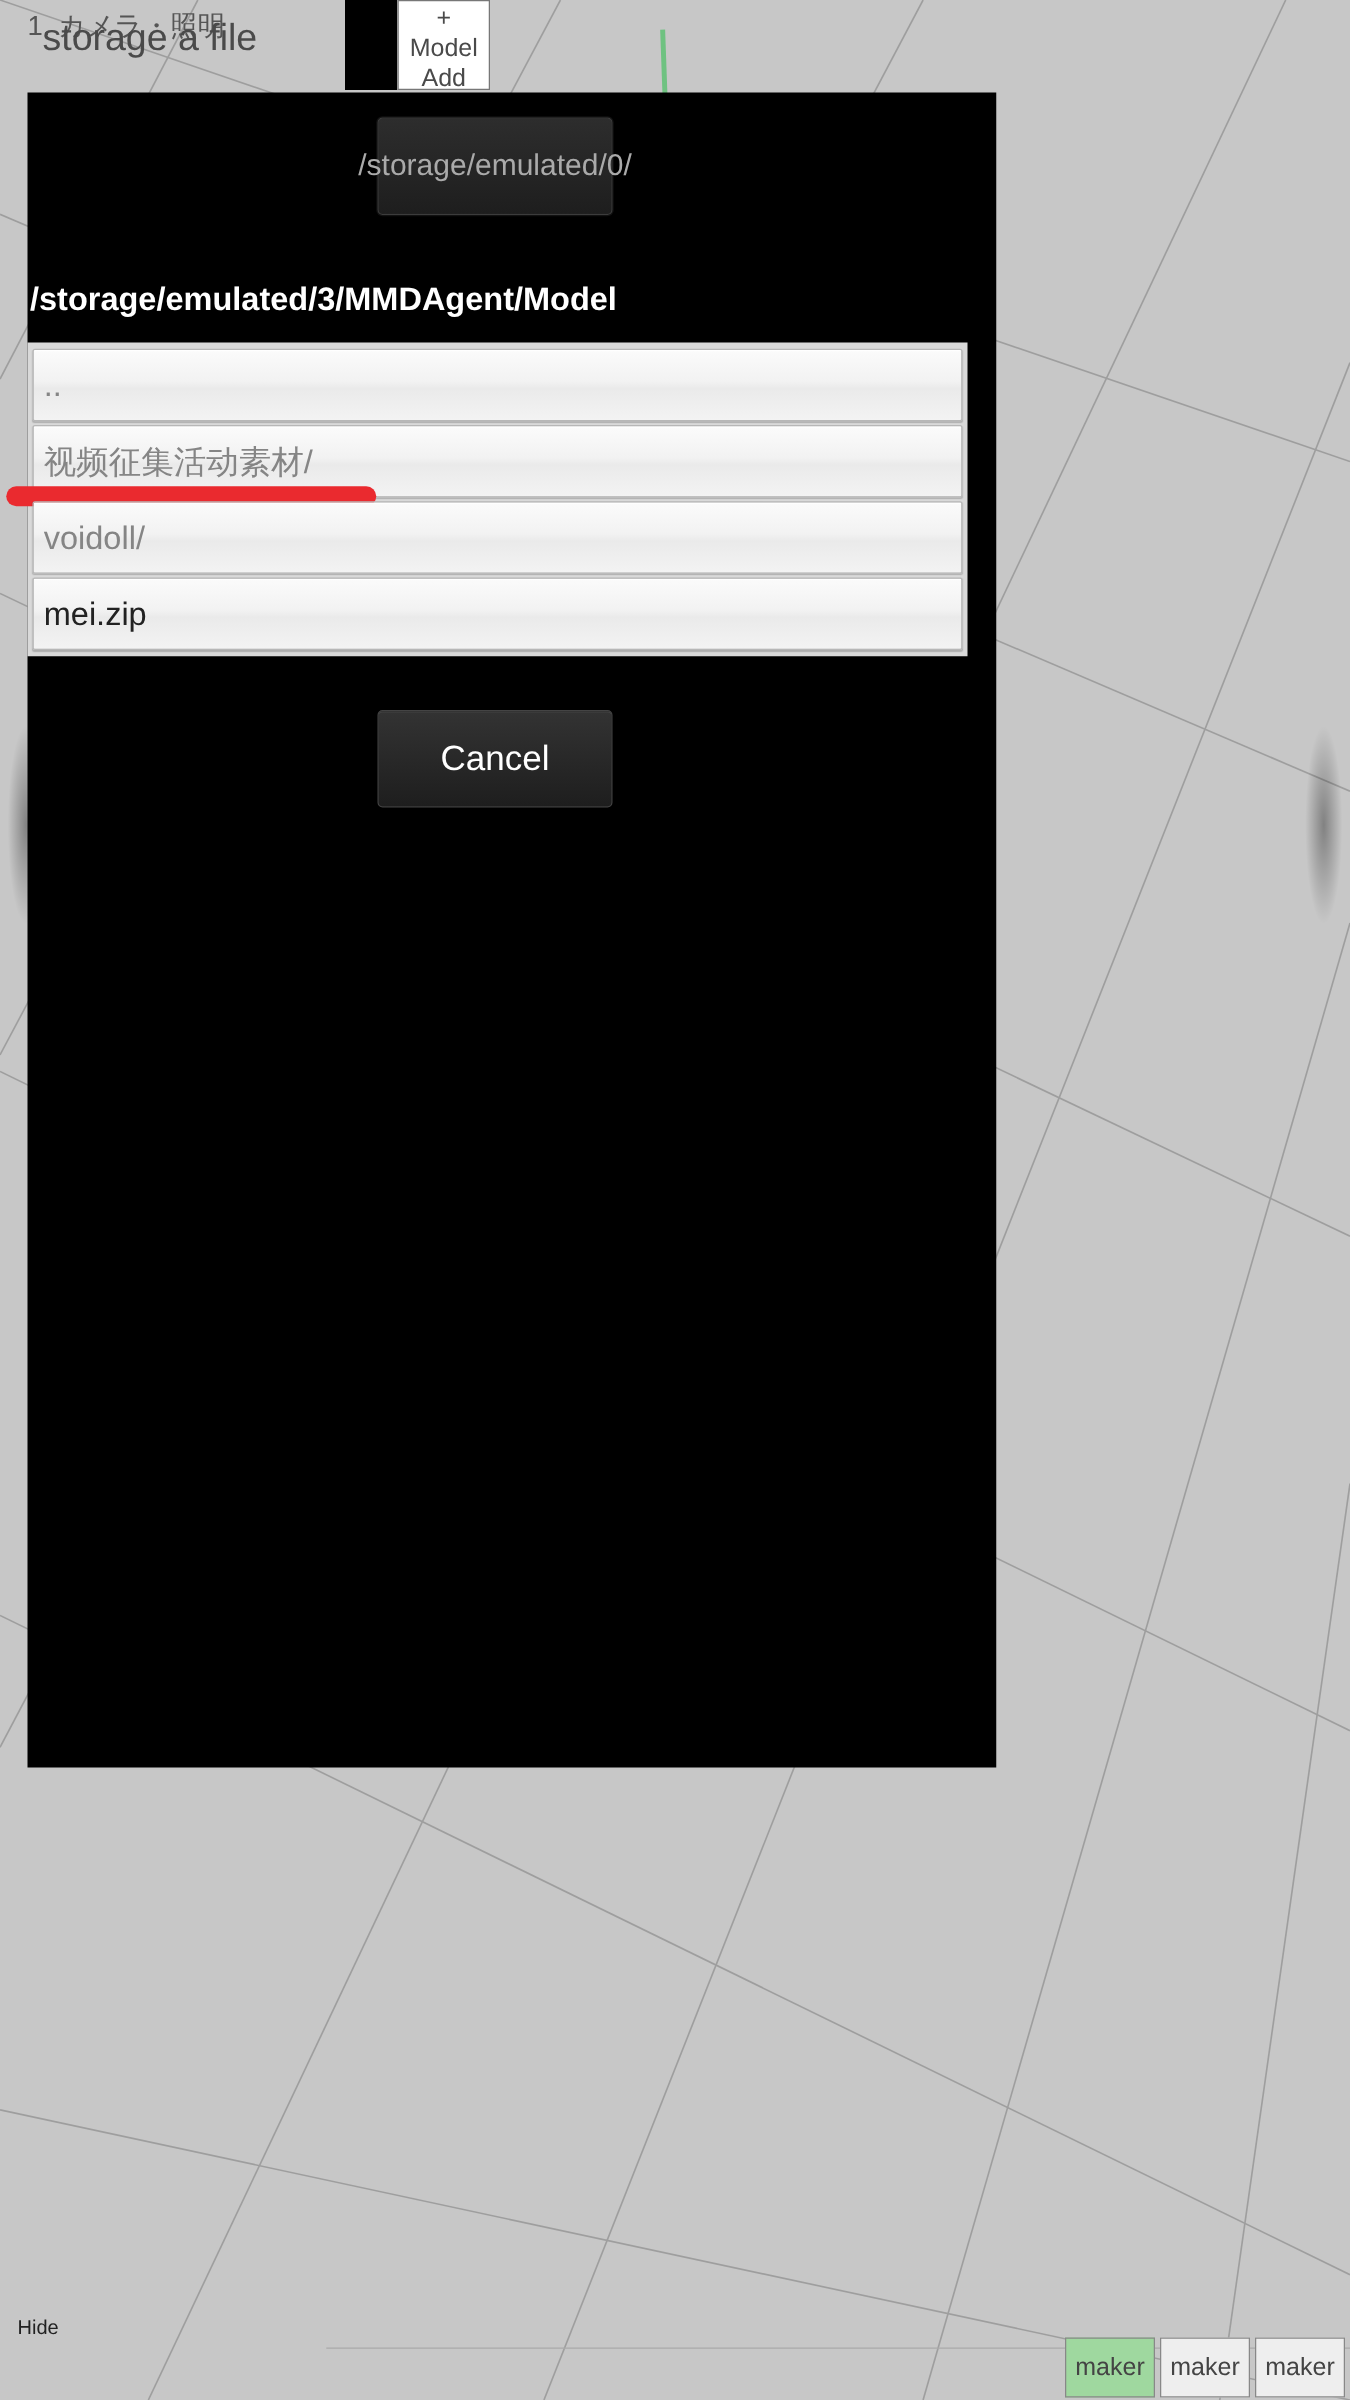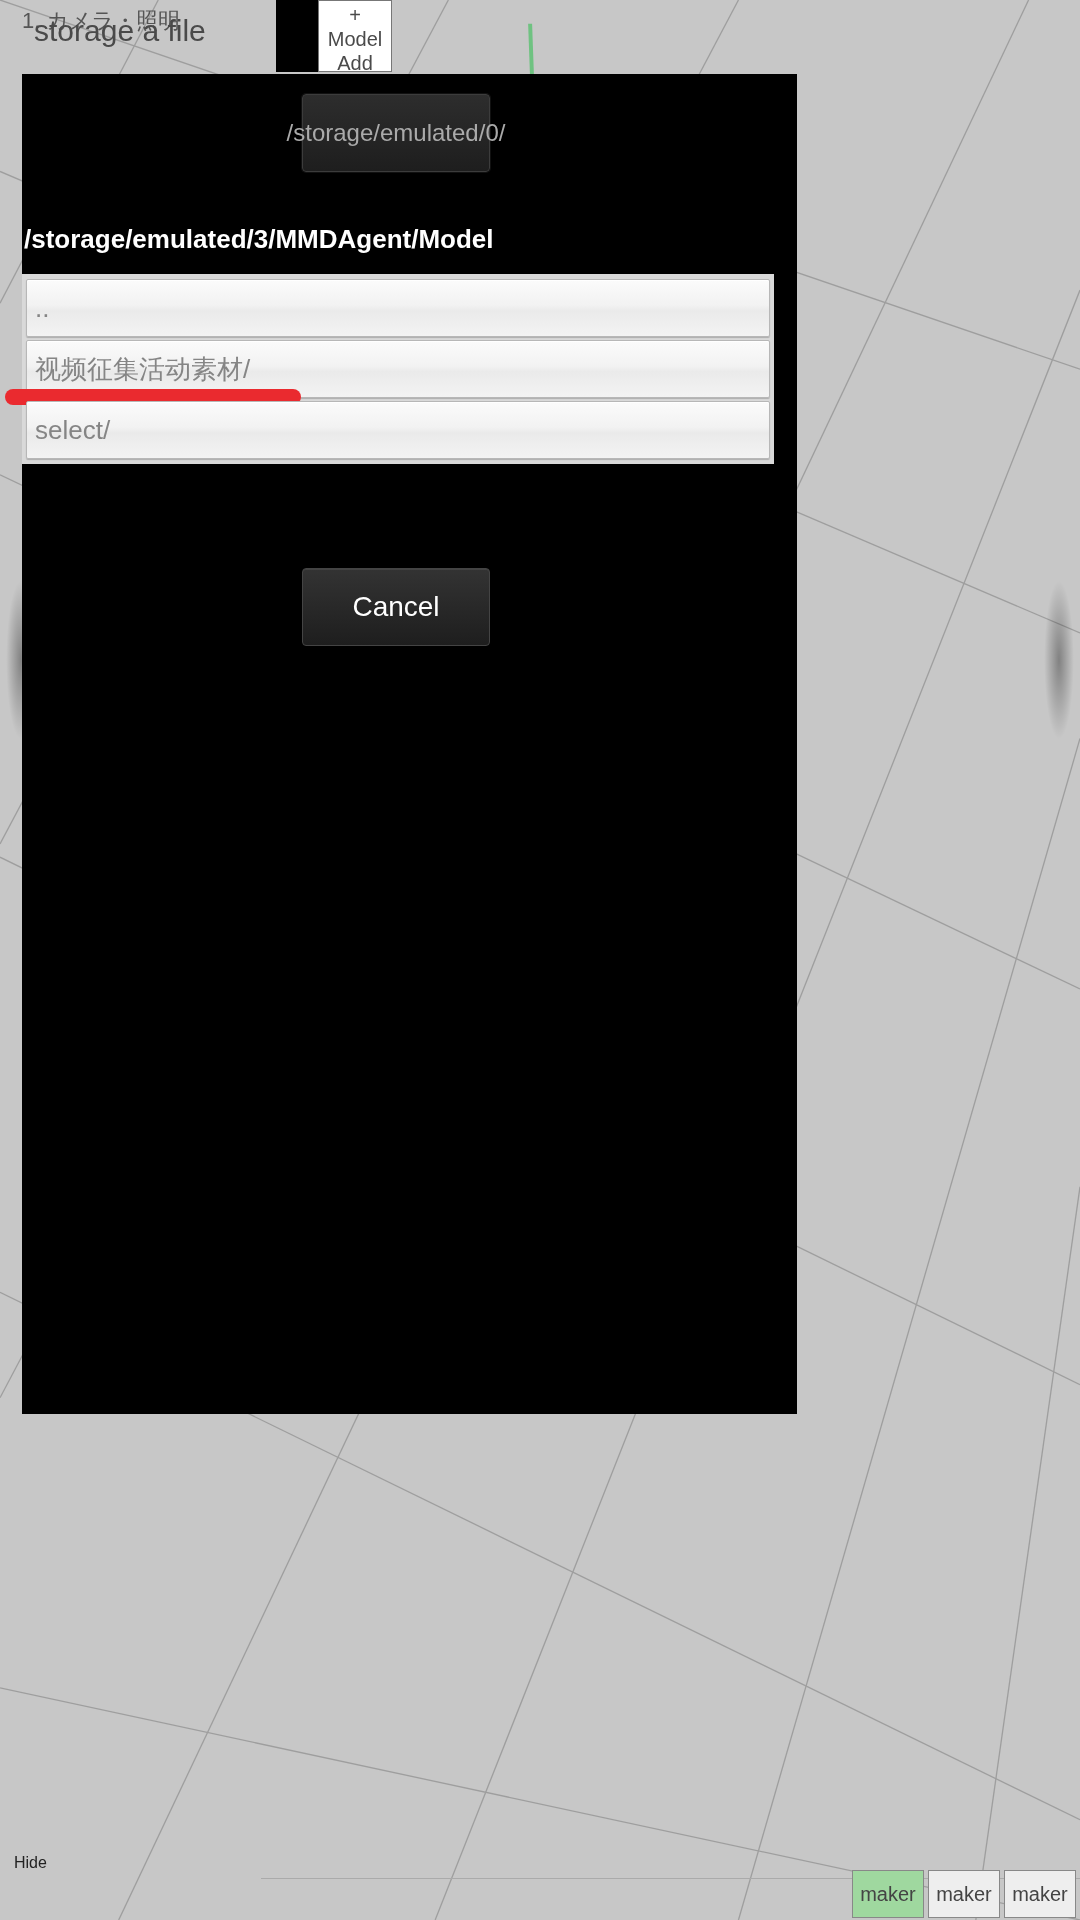--- a/index.html
+++ b/index.html
@@ -239,18 +239,21 @@
 
   <div class="list">
     <div class="item">
       <span>..</span>
     </div>
     <div class="item" style="position:relative;">
       <span>视频征集活动素材/</span>
       <div class="red-stroke"></div>
     </div>
     <div class="item">
-      <span>select/</span>
+      <span>voidoll/</span>
+    </div>
+    <div class="item dark">
+      <span>mei.zip</span>
     </div>
   </div>
 
   <div class="cancel-btn">Cancel</div>
 </div>
 
 </body></html>

